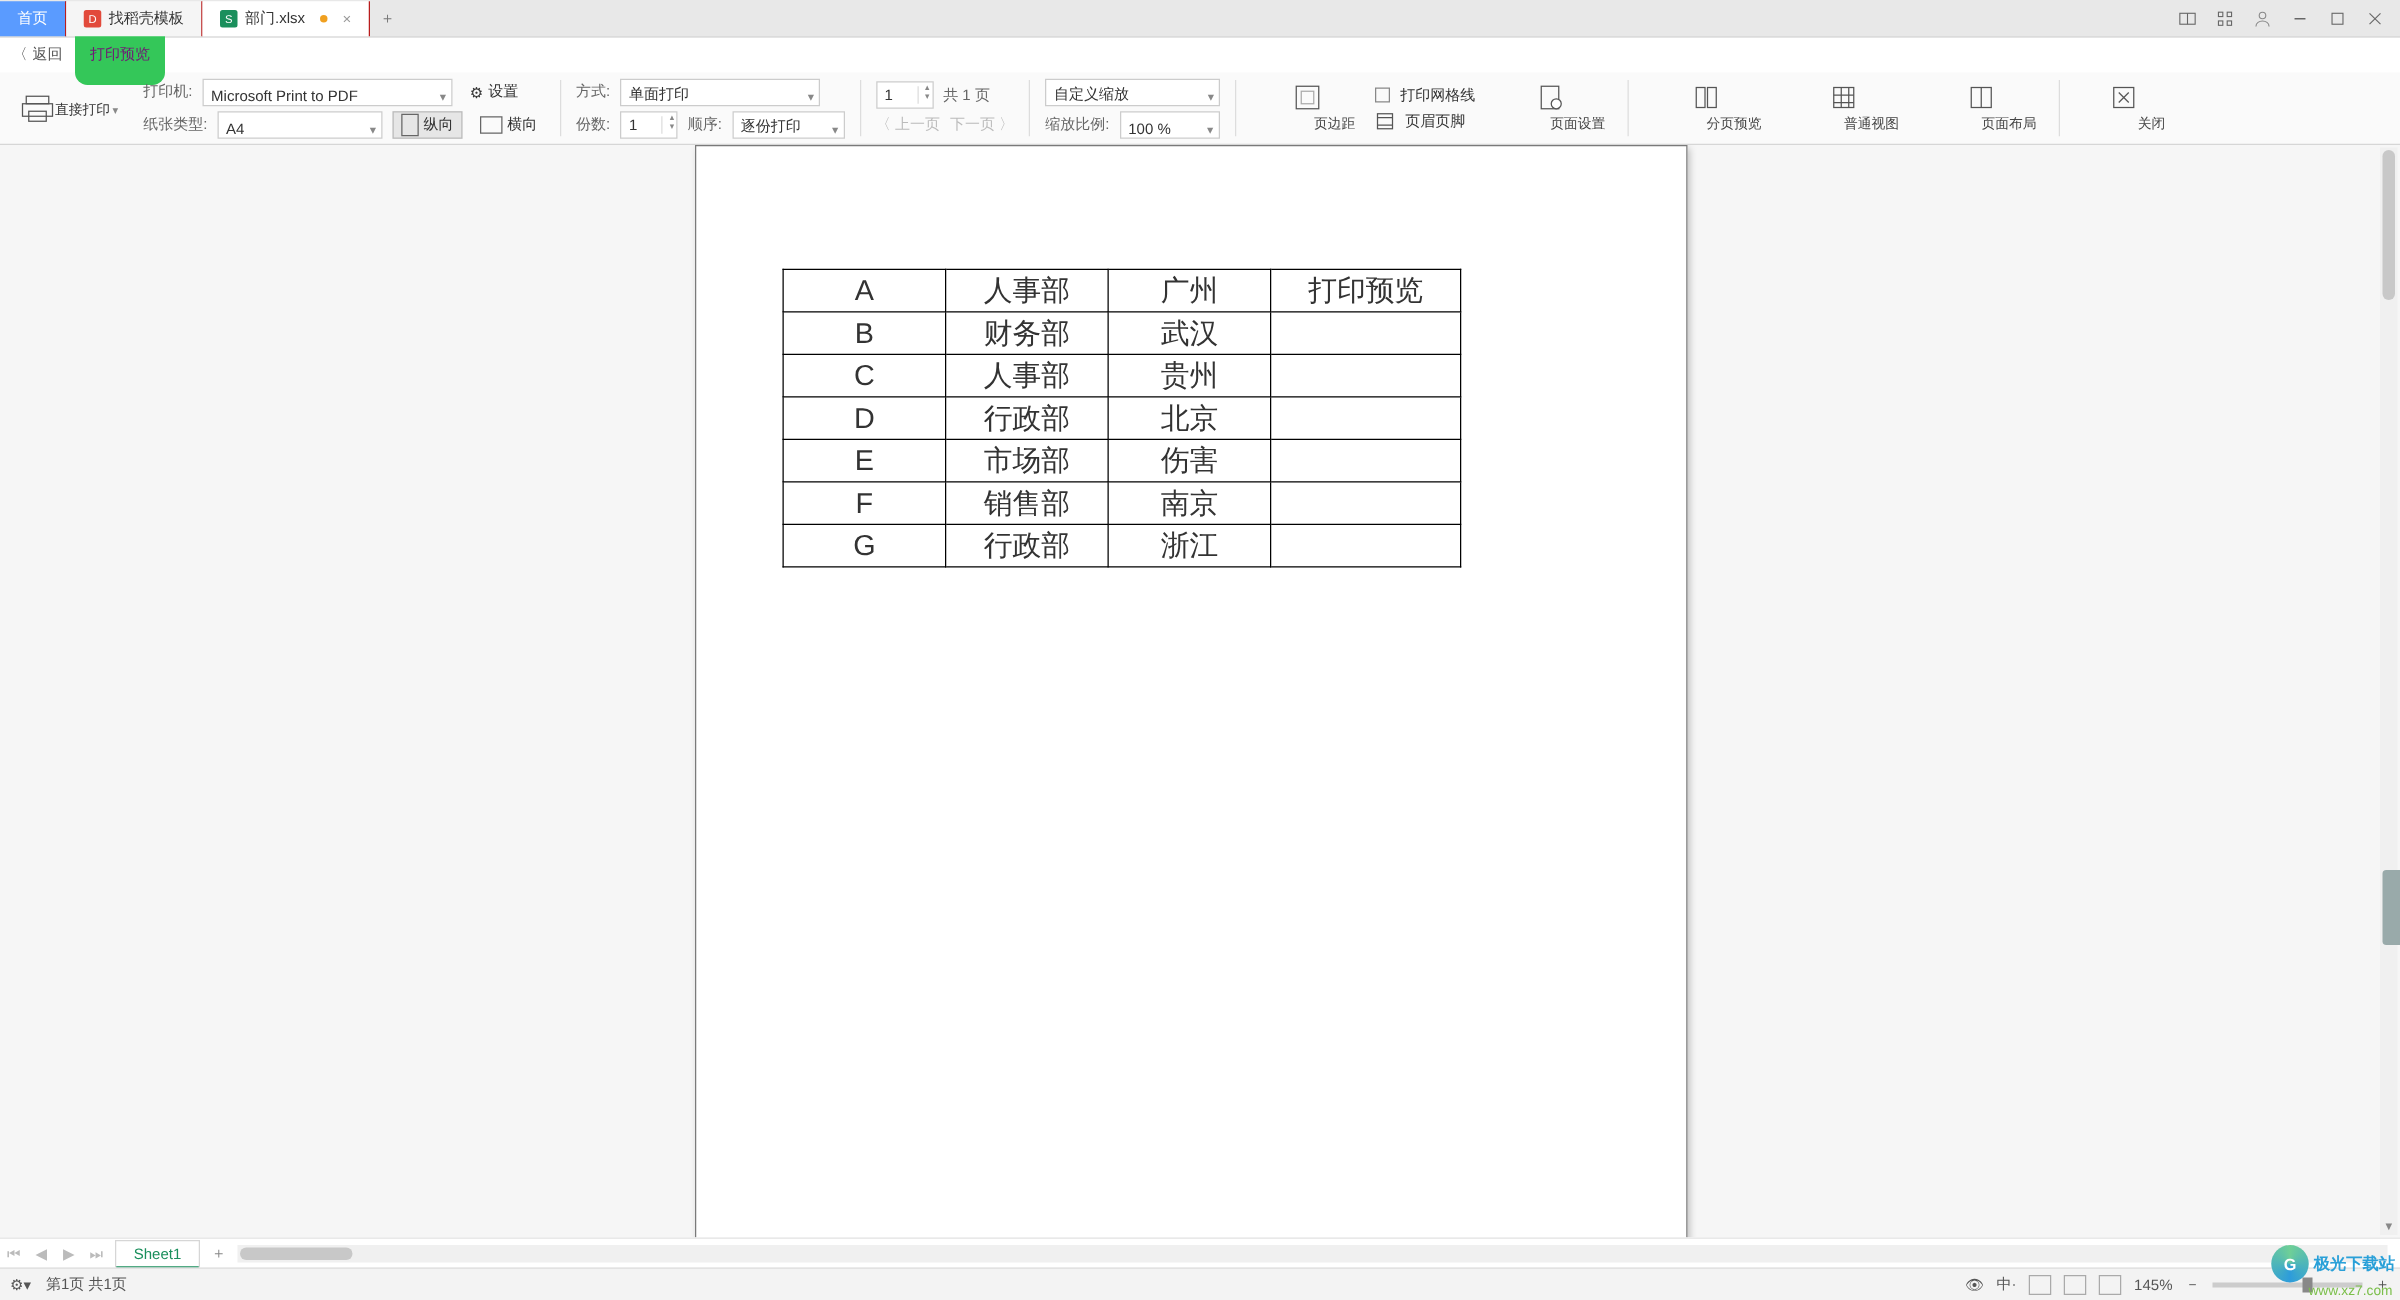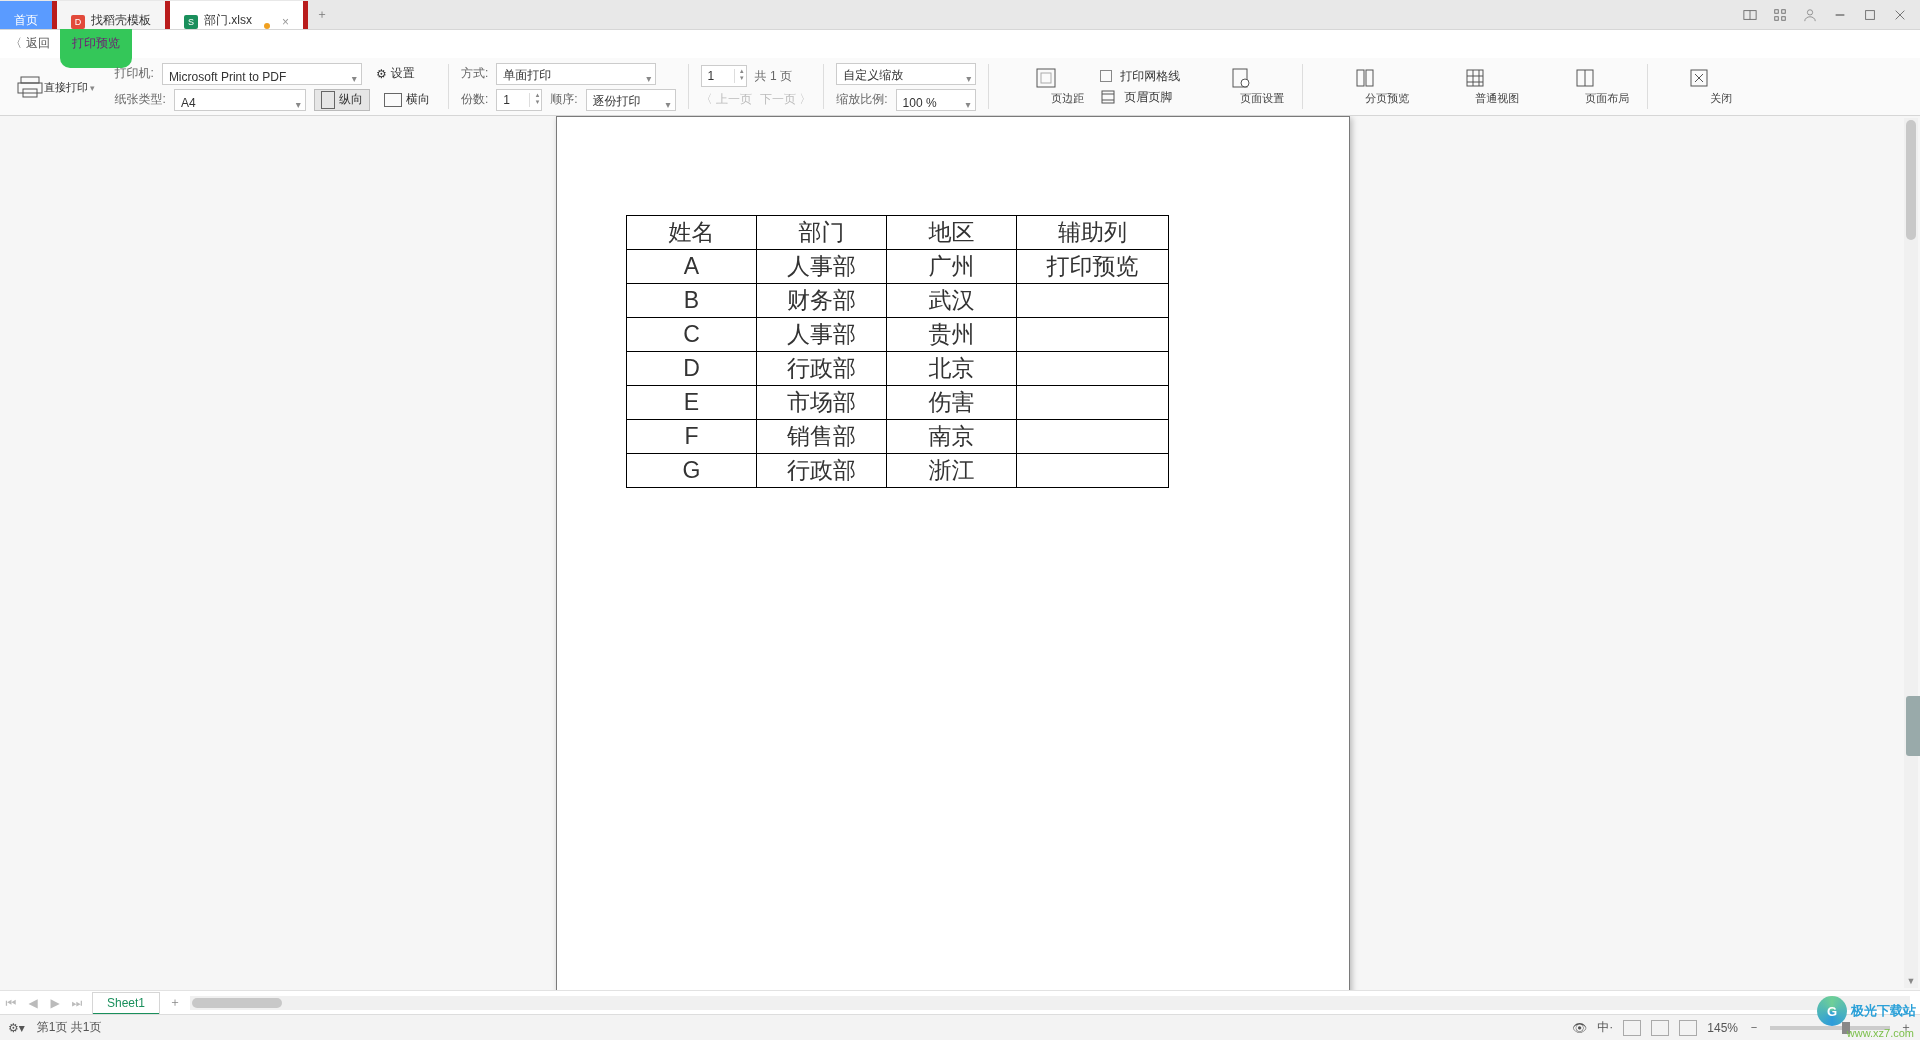--- a/index.html
+++ b/index.html
@@ -1,20 +1,20 @@
 <!DOCTYPE html>
 <html><head>
 <meta charset="utf-8">
 <style>
 * { margin: 0; padding: 0; box-sizing: border-box; font-family: "Microsoft YaHei", sans-serif; }
 body { width: 1920px; height: 1040px; background: #fff; overflow: hidden; font-size: 12px; color: #333; position: relative; }
 
 
 .tab-bar { height: 30px; background: #e8e8e8; display: flex; align-items: center; border-bottom: 1px solid #d6d6d6; }
-.tab { height: 28px; padding: 0 14px; display: flex; align-items: flex-end; gap: 6px; background: #f5f5f5; border-right: 5px solid #b91c1c; cursor: pointer; position: relative; }
+.tab { height: 28px; padding: 0 14px; display: flex; align-items: center; gap: 6px; background: #f5f5f5; border-right: 1px solid #b91c1c; cursor: pointer; position: relative; }
 .tab.home { background: #5a9bff; color: #fff; }
 .tab.active { background: #fff; }
 .tab .tab-icon { width: 14px; height: 14px; display: inline-flex; align-items: center; justify-content: center; font-size: 10px; }
 .tab .dirty-dot { width: 6px; height: 6px; border-radius: 50%; background: #f0a020; margin-left: 6px; }
 .tab .close-x { margin-left: 6px; color: #999; font-size: 12px; }
 .tab-add { width: 28px; height: 28px; display: flex; align-items: center; justify-content: center; color: #777; cursor: pointer; }
 .win-controls { margin-left: auto; display: flex; align-items: center; gap: 2px; padding-right: 6px; }
 .win-btn { width: 28px; height: 24px; display: flex; align-items: center; justify-content: center; color: #666; cursor: pointer; }
 .win-btn svg { width: 14px; height: 14px; }
 
@@ -338,26 +338,20 @@
         </svg>
       </div>
     <span class="cap">关闭</span>
   </div>
 </div>
 
 <div class="canvas-wrap">
   <div class="page">
     <table class="sheet-table">
       <tbody>
-          <tr>
-        <td class="c1">姓名</td>
-        <td class="c2">部门</td>
-        <td class="c3">地区</td>
-        <td class="c4">辅助列</td>
-      </tr>
       <tr>
             <td class="c1">A</td>
             <td class="c2">人事部</td>
             <td class="c3">广州</td>
             <td class="c4">打印预览</td>
           </tr>
       <tr>
             <td class="c1">B</td>
             <td class="c2">财务部</td>
             <td class="c3">武汉</td>

